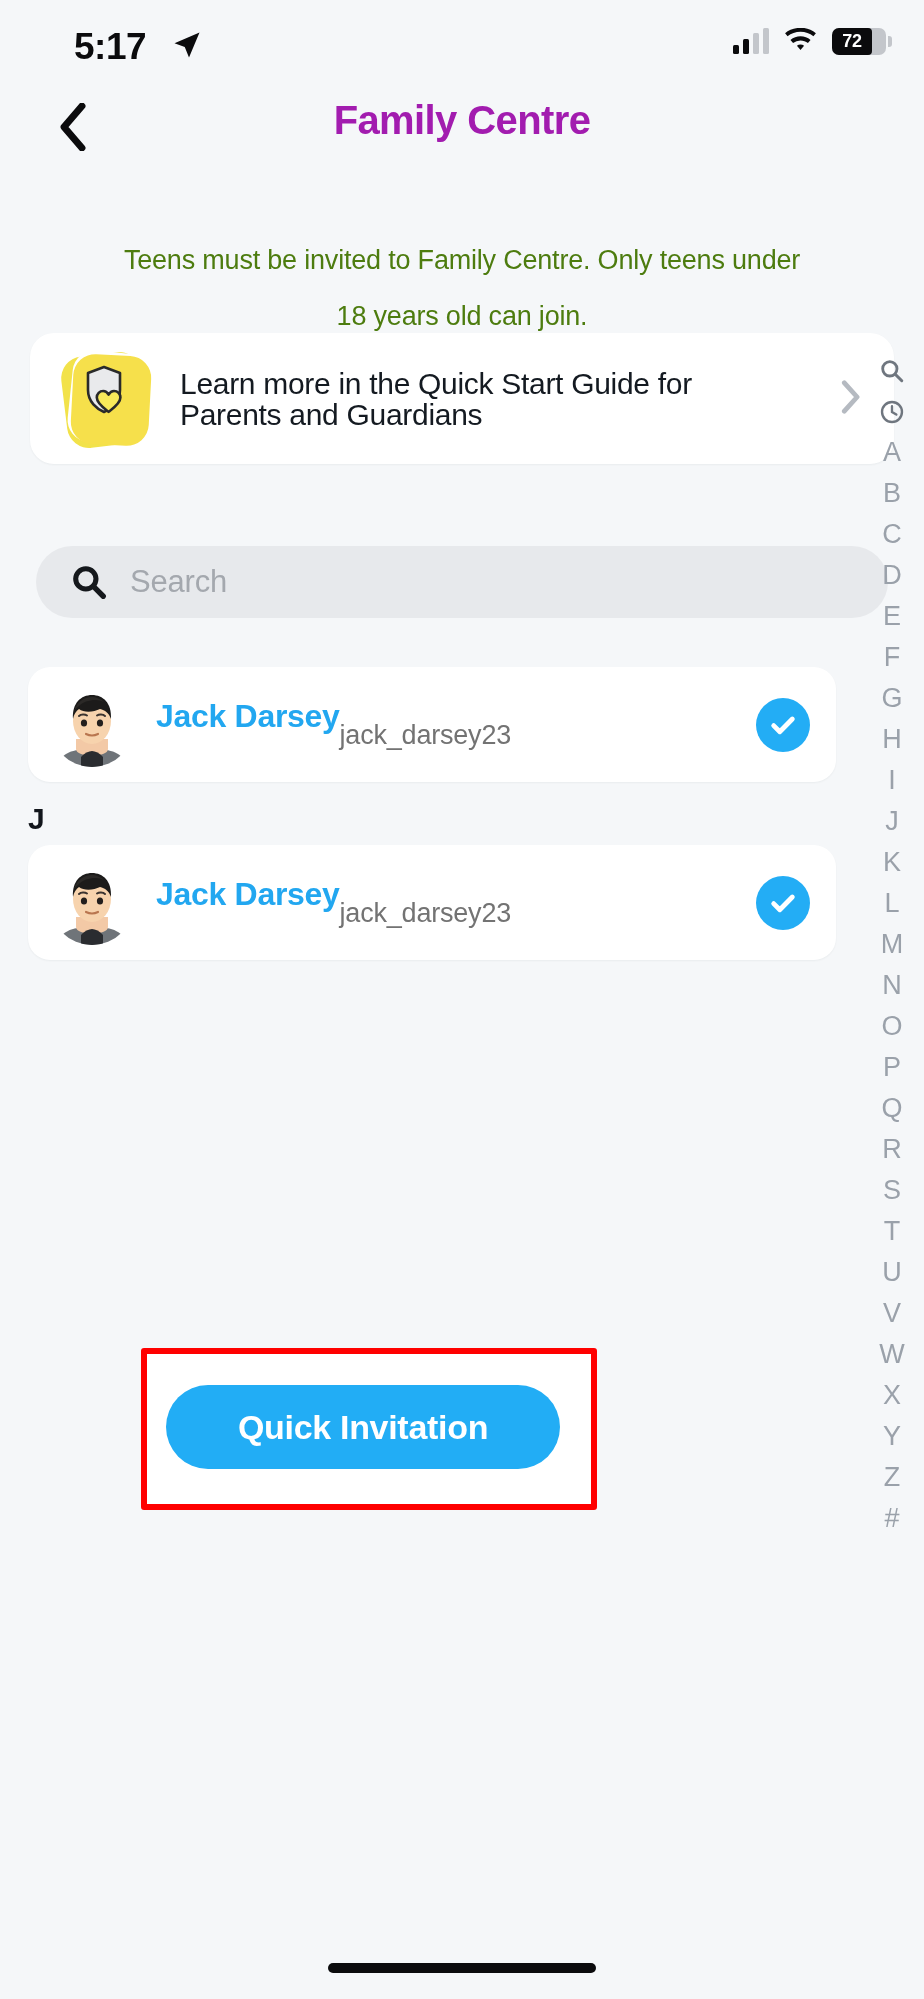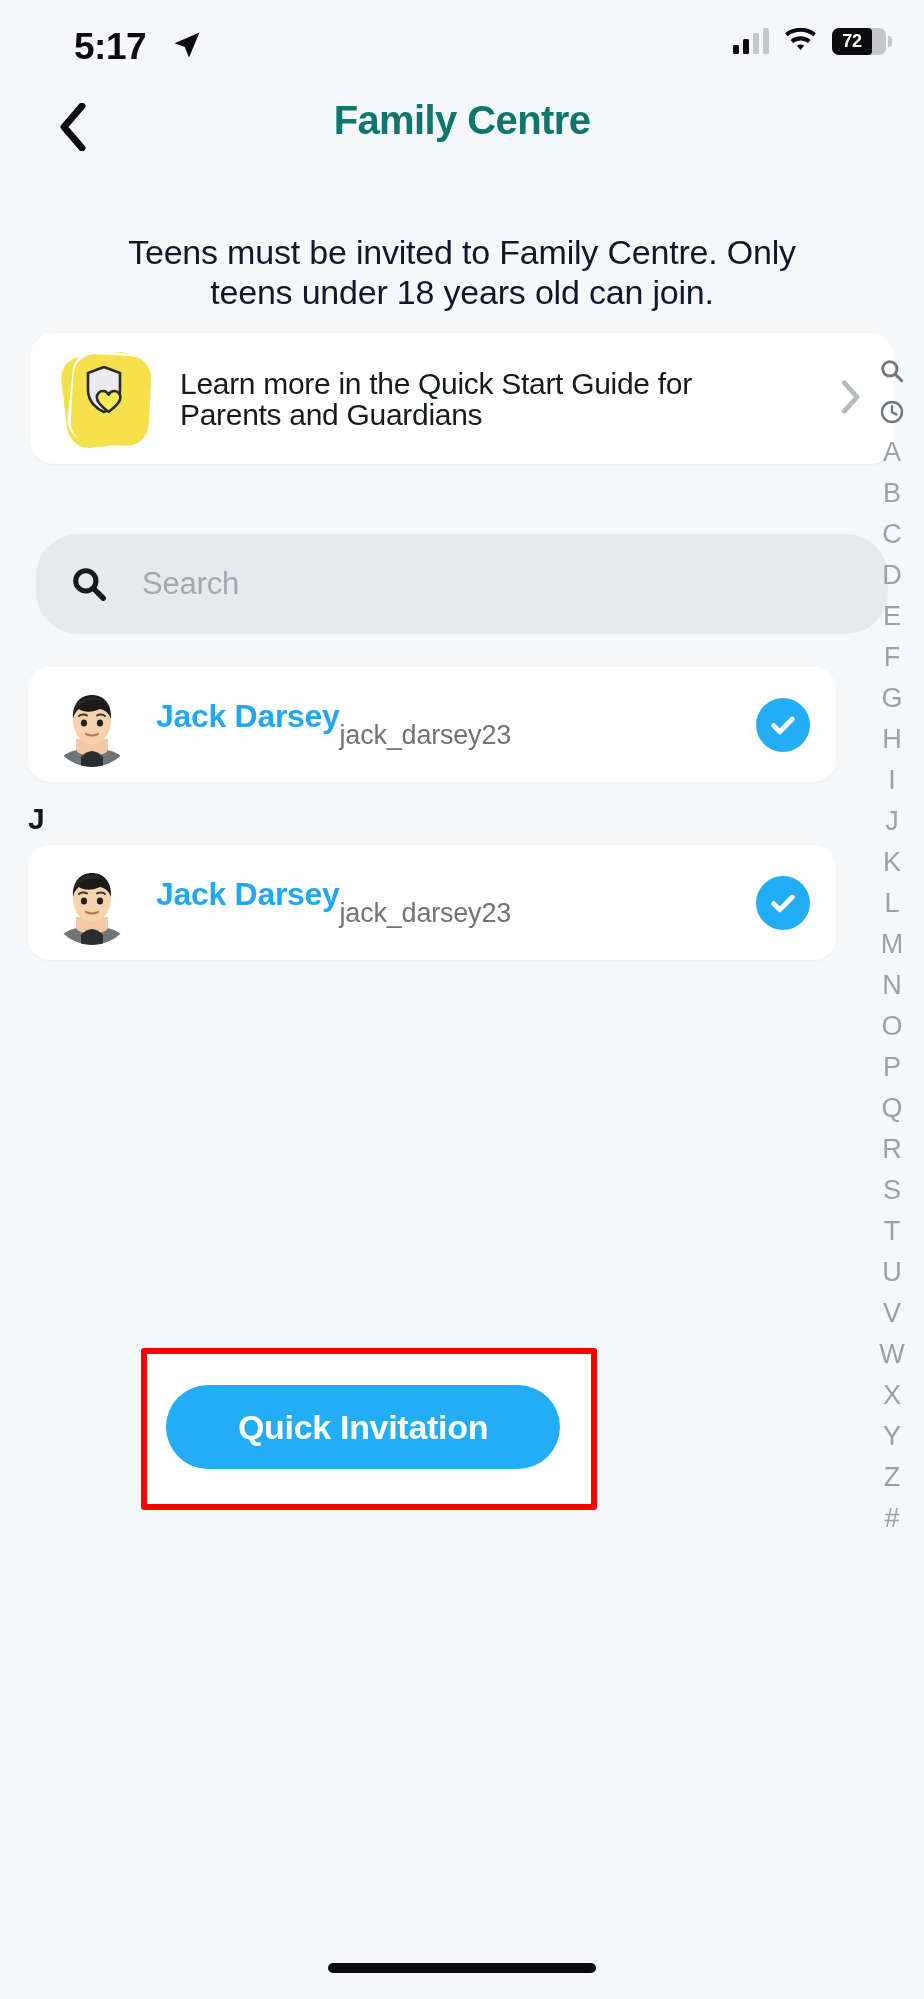--- a/index.html
+++ b/index.html
@@ -30,27 +30,27 @@
   .batt{position:relative;width:54px;height:27px;border-radius:7px;background:#c3c6cb;display:flex;align-items:center;}
   .batt .fill{position:absolute;left:0;top:0;bottom:0;width:40px;background:#0b0b0d;border-radius:7px 4px 4px 7px;}
   .batt .num{position:relative;z-index:2;color:#fff;font-size:18px;font-weight:700;width:40px;text-align:center;letter-spacing:-0.3px;}
   .batt .tip{position:absolute;right:-6px;top:8px;width:4px;height:11px;background:#c3c6cb;border-radius:0 3px 3px 0;}
 
   
   .navbar{position:absolute;top:92px;left:0;right:0;height:74px;}
   .back-btn{position:absolute;left:44px;top:6px;width:58px;height:58px;display:flex;align-items:center;justify-content:center;cursor:pointer;}
   .nav-title{
     position:absolute;left:0;right:0;top:6px;text-align:center;
-    font-size:40px;font-weight:700;color:#0f766e;letter-spacing:-0.6px;
+    font-size:40px;font-weight:700;color:#a21caf;letter-spacing:-0.6px;
   }
 
   
   .subtitle{
     position:absolute;top:232px;left:112px;width:700px;
-    text-align:center;font-size:34px;line-height:40px;color:#0f172a;
+    text-align:center;font-size:27px;line-height:56px;color:#4d7c0f;
     letter-spacing:-0.2px;
   }
 
   
   .qs-card{
     position:absolute;left:30px;top:333px;width:864px;height:131px;
     background:#fff;border-radius:24px;
     box-shadow:0 1px 2px rgba(20,30,45,.05);
     display:flex;align-items:center;cursor:pointer;
   }
@@ -62,22 +62,22 @@
   .qs-icon .p4{left:20px;top:9px;width:78px;height:90px;background:#f6e04b;transform:rotate(3deg);}
   .qs-icon svg{position:absolute;left:26px;top:16px;}
   .qs-text{
     margin-left:22px;font-size:30px;line-height:31px;color:#141a21;
     font-weight:400;letter-spacing:-0.3px;max-width:600px;
   }
   .qs-chev{position:absolute;right:34px;top:50%;transform:translateY(-50%);}
 
   
   .searchbar{
-    position:absolute;left:36px;top:534px;width:852px;height:100px;
-    background:#e7e9ec;border-radius:42px;display:flex;align-items:center;cursor:text;gap:12px;
+    position:absolute;left:36px;top:546px;width:852px;height:72px;
+    background:#e7e9ec;border-radius:42px;display:flex;align-items:center;cursor:text;
   }
   .searchbar .sicon{margin-left:34px;display:flex;}
   .search-input{
     border:0;background:transparent;outline:none;margin-left:20px;
     font-family:"Liberation Sans", sans-serif;font-size:31px;color:#0b0b0d;width:640px;
     letter-spacing:-0.2px;
   }
   .search-input::placeholder{color:#a4a8ae;}
 
   

